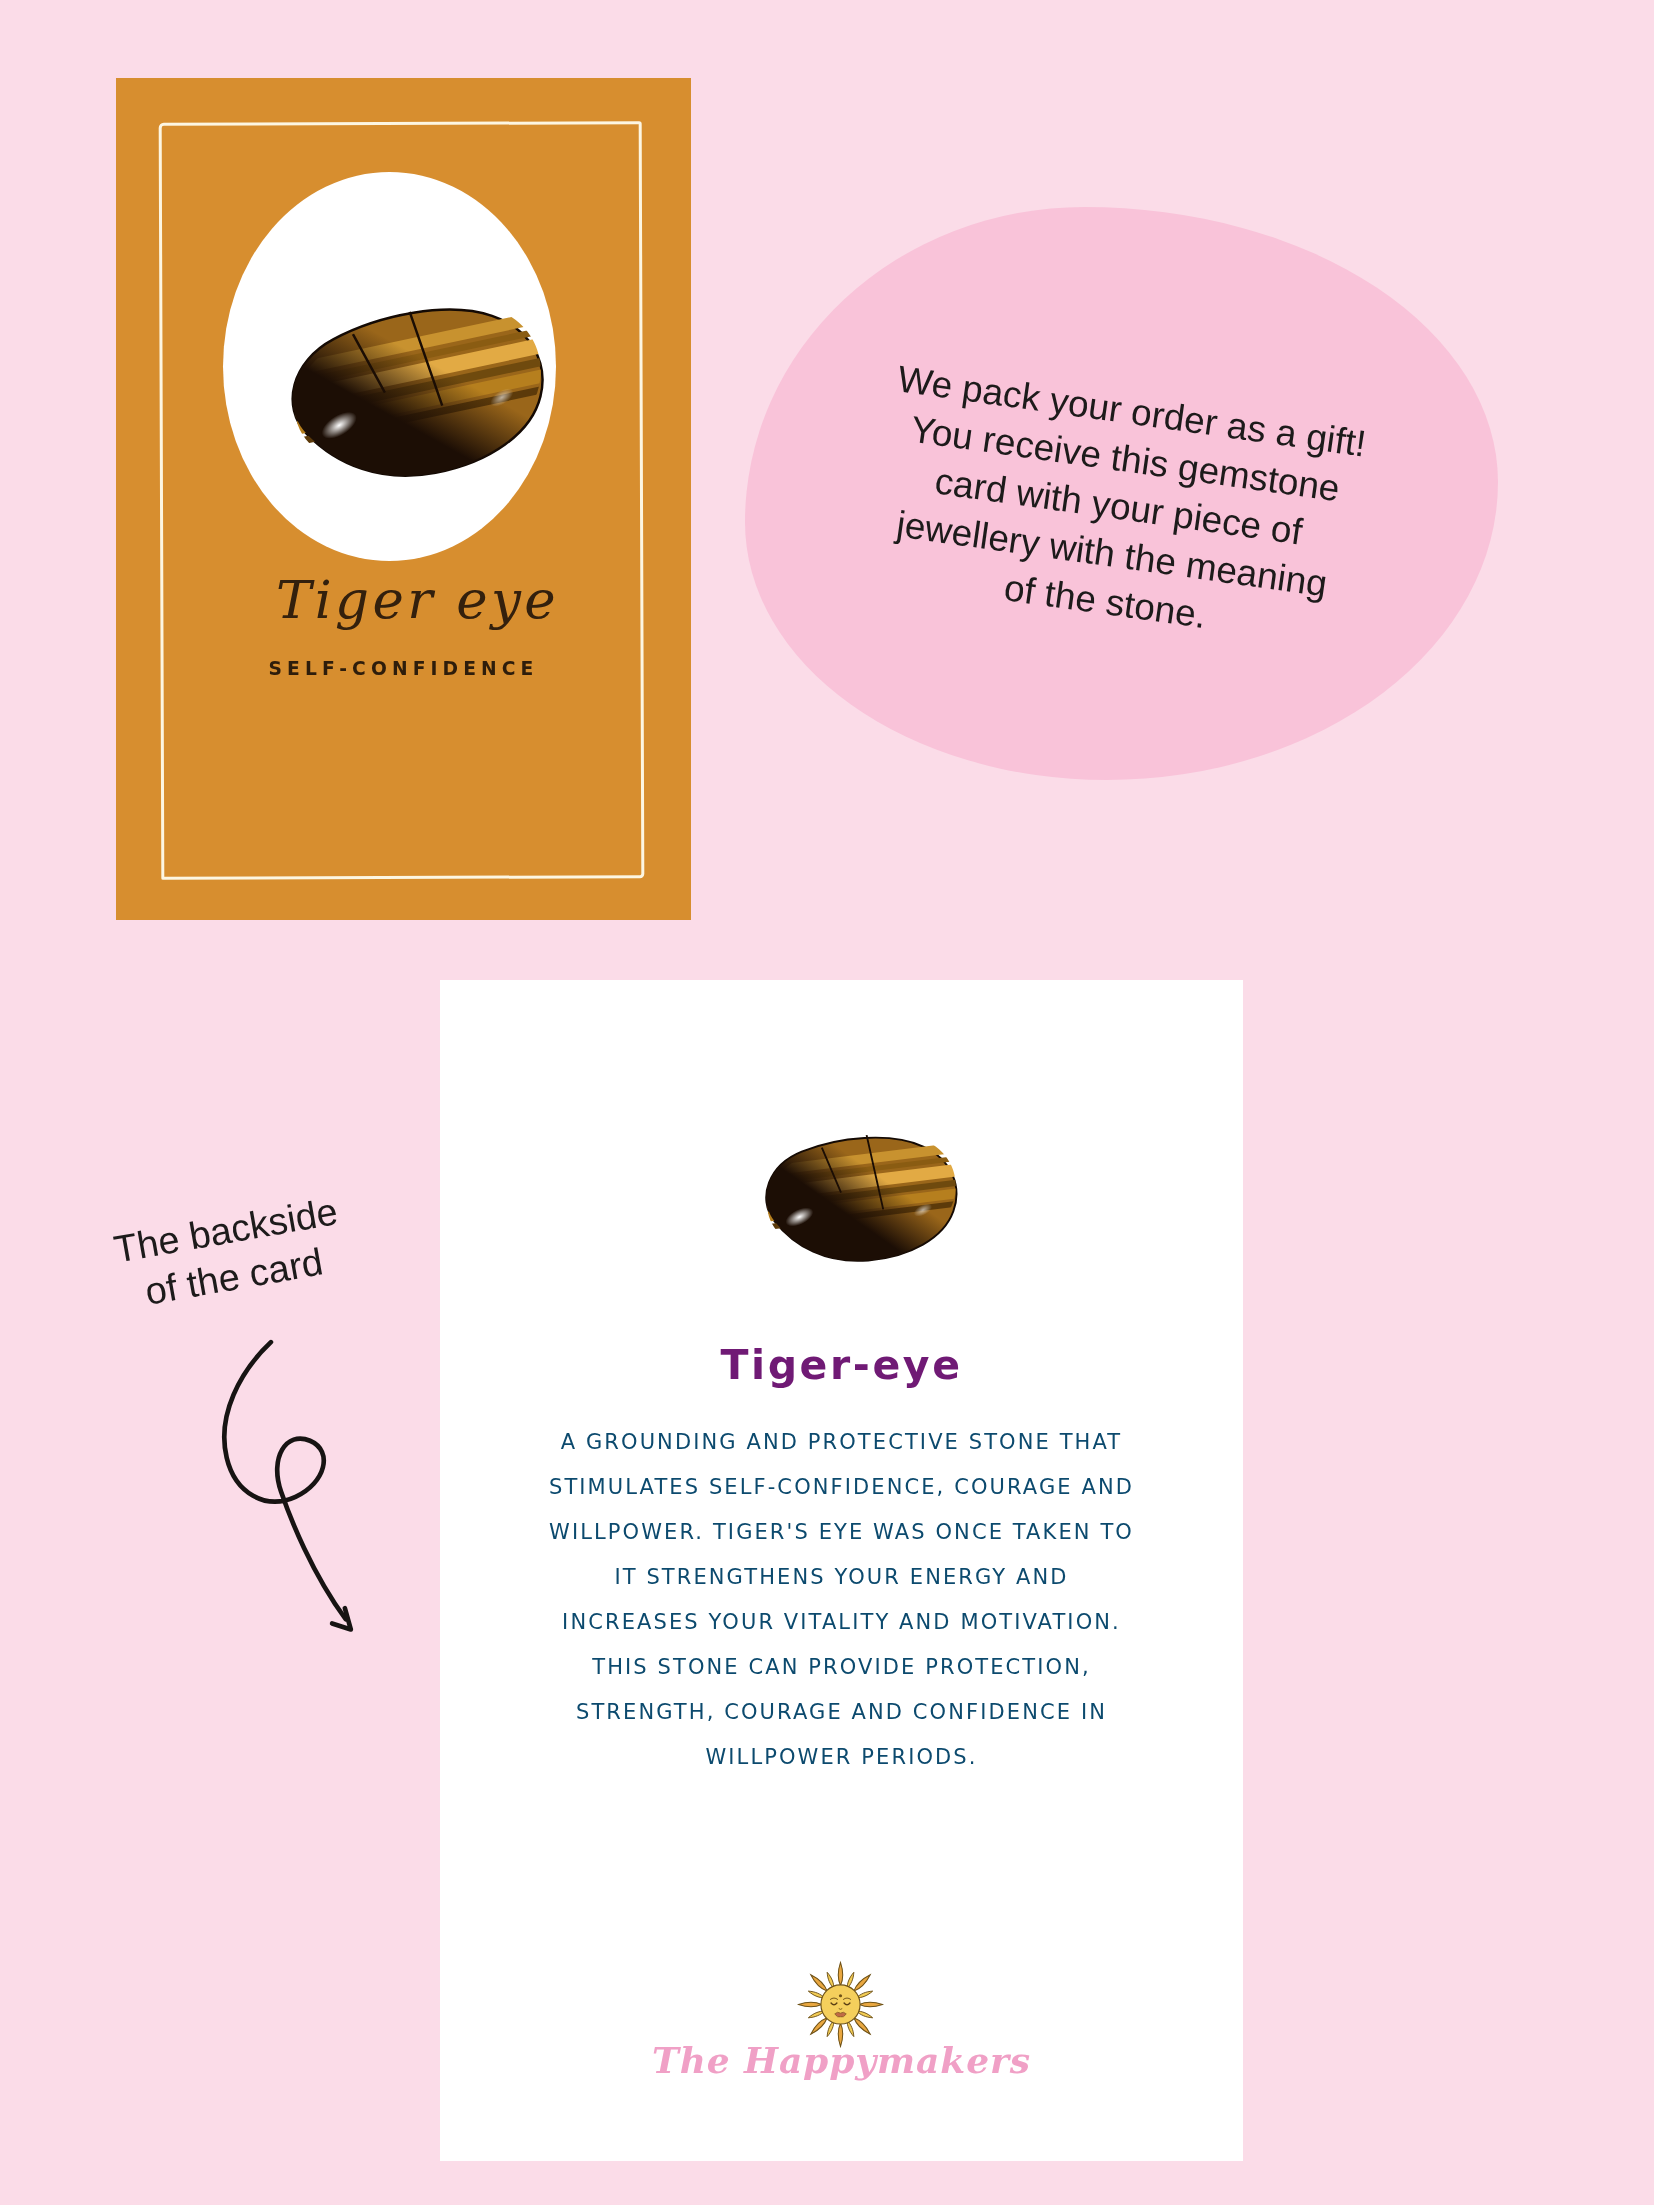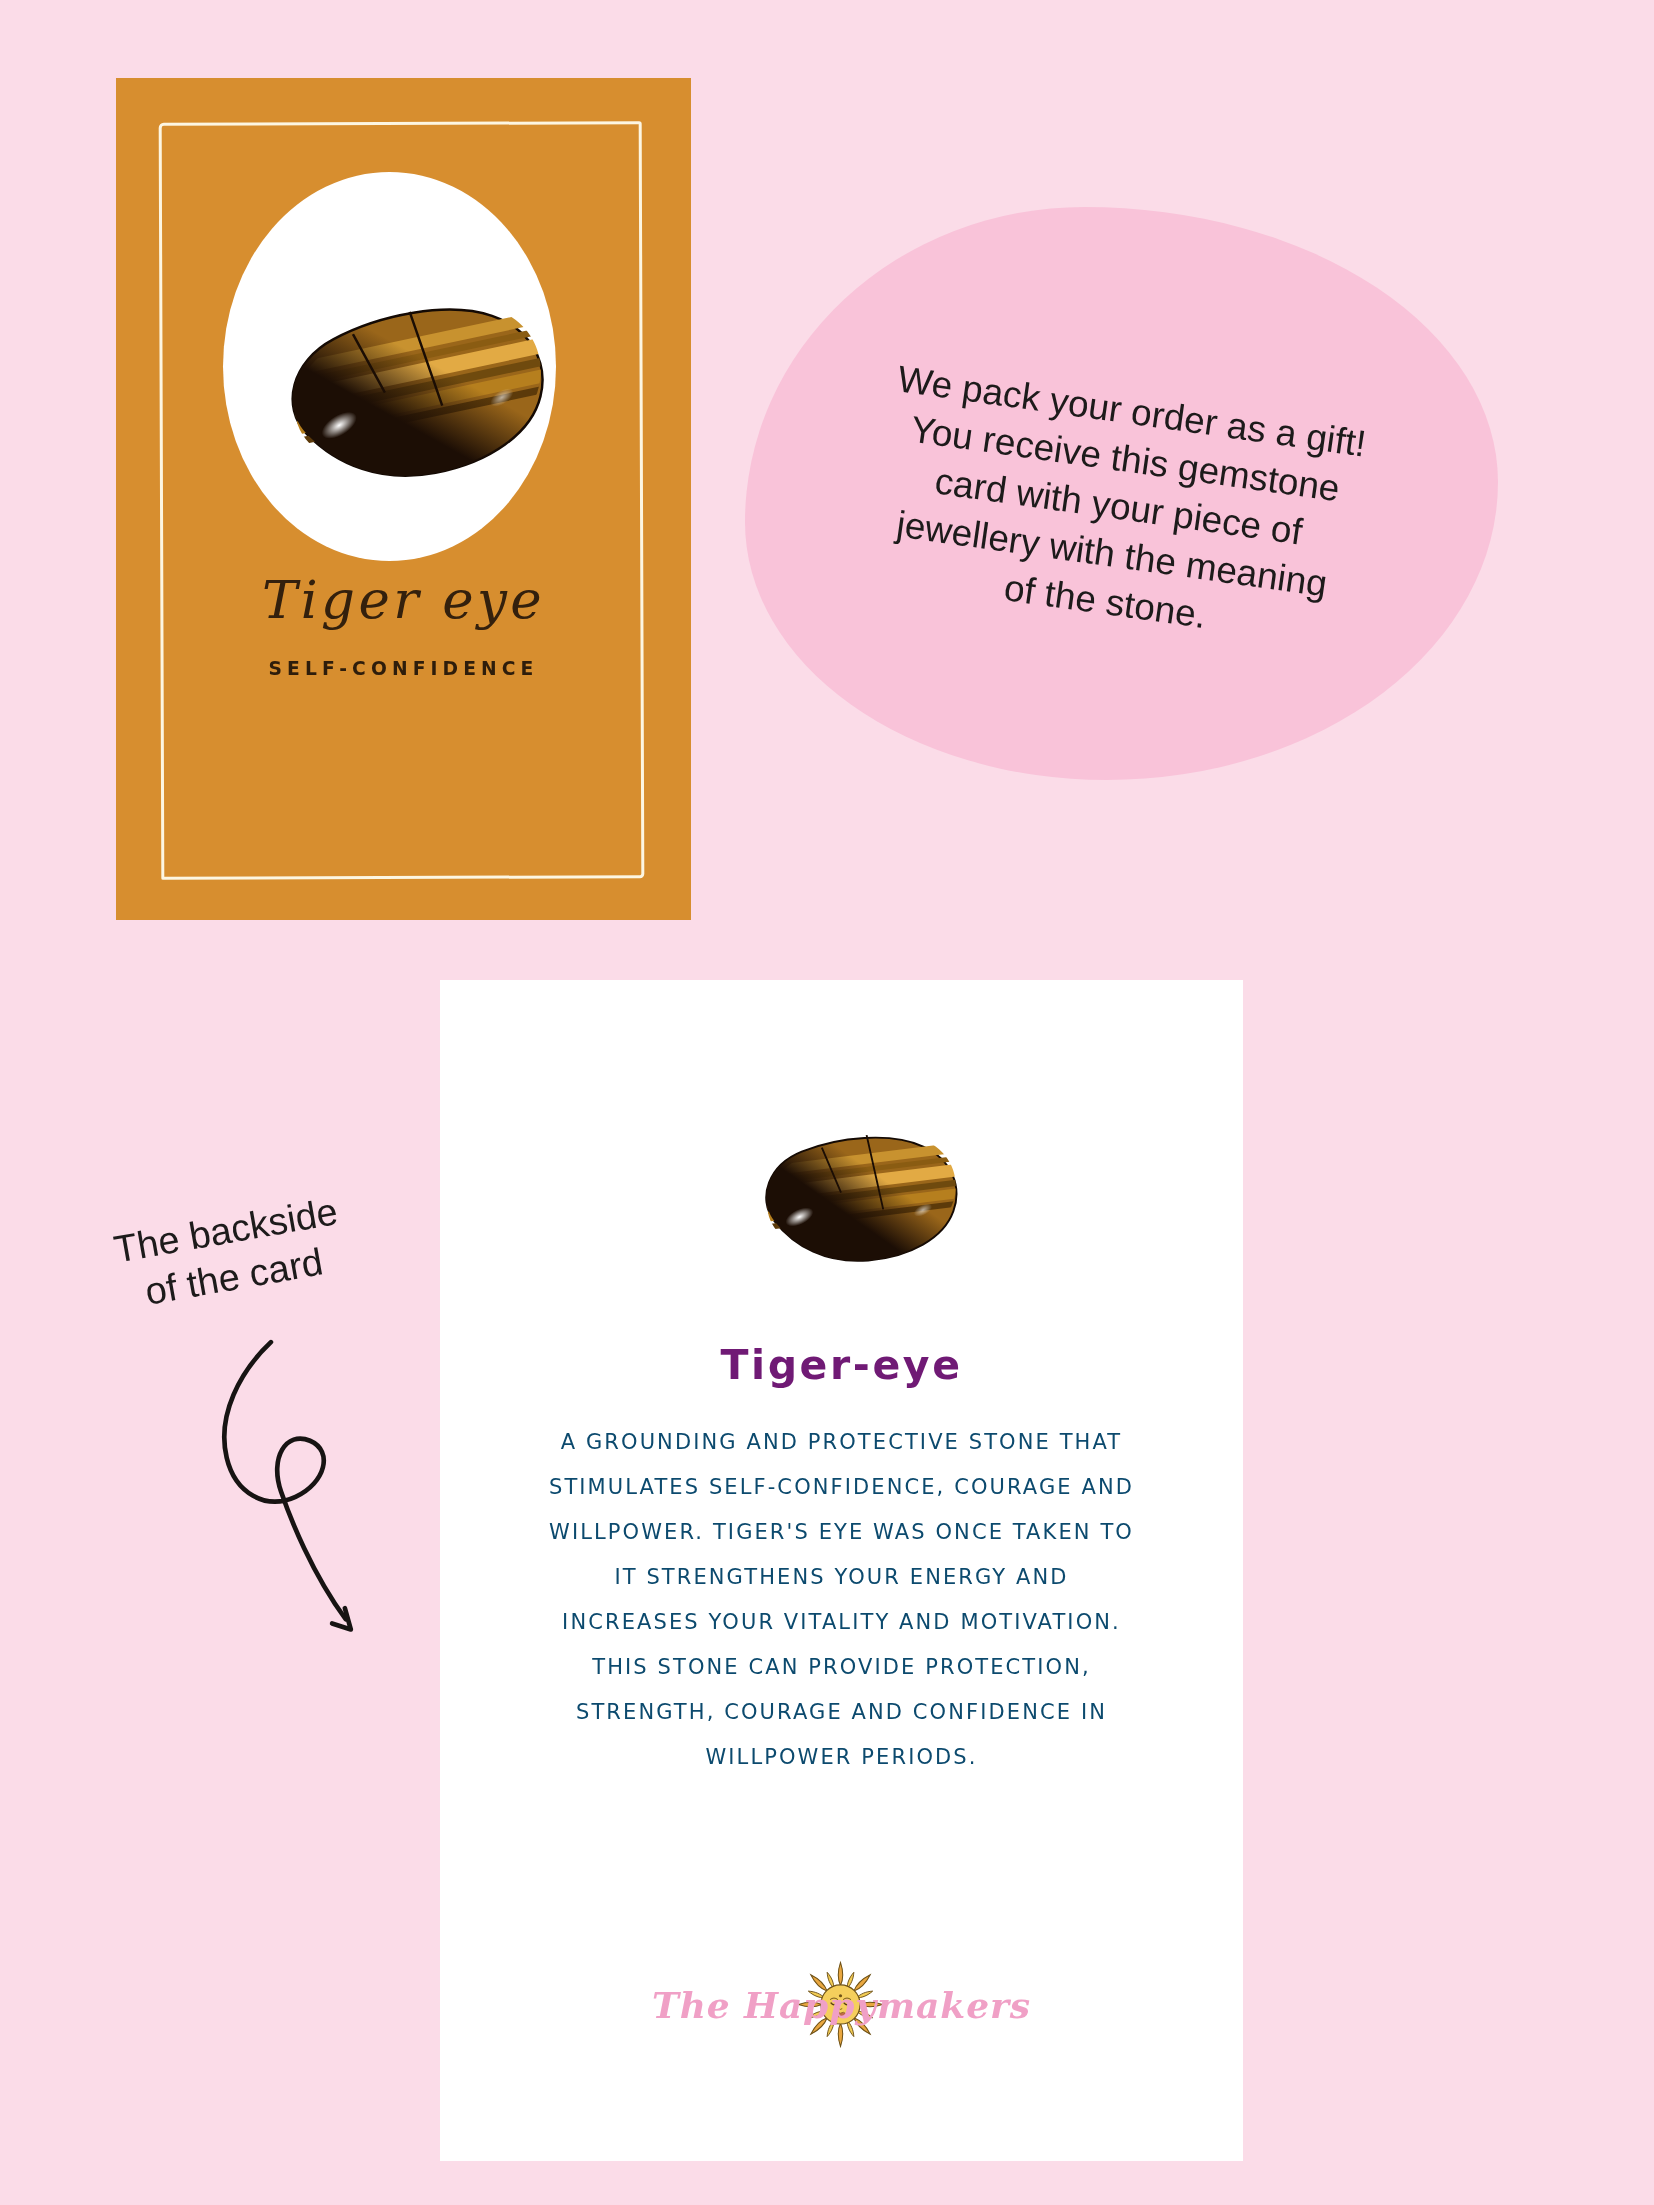--- a/index.html
+++ b/index.html
@@ -39,20 +39,21 @@
   }
   .front-name {
     position: absolute;
     left: 0; top: 491px; width: 100%;
     text-align: center;
     font-family: "DejaVu Serif", serif;
     font-style: italic;
     font-size: 53px;
     letter-spacing: 3.4px;
     color: #33200d;
+    padding-left: 14px;
   }
   .front-trait {
     position: absolute;
     left: 0; top: 580px; width: 100%;
     text-align: center;
     font-family: "DejaVu Sans", sans-serif;
     font-weight: bold;
     font-size: 18.7px;
     letter-spacing: 5.1px;
     color: #2e1d0b;
@@ -125,21 +126,21 @@
     letter-spacing: 2.1px;
     color: #0c4a6e;
   }
   .sun-svg {
     position: absolute;
     left: 357px; top: 978px;
     width: 87px; height: 90px;
   }
   .brand {
     position: absolute;
-    left: 0; top: 1004px; width: 100%;
+    left: 0; top: 1059px; width: 100%;
     text-align: center;
     font-family: "DejaVu Serif", serif;
     font-style: italic;
     font-weight: bold;
     font-size: 36px;
     letter-spacing: 0.9px;
   }
 </style>
 </head>
 <body>

